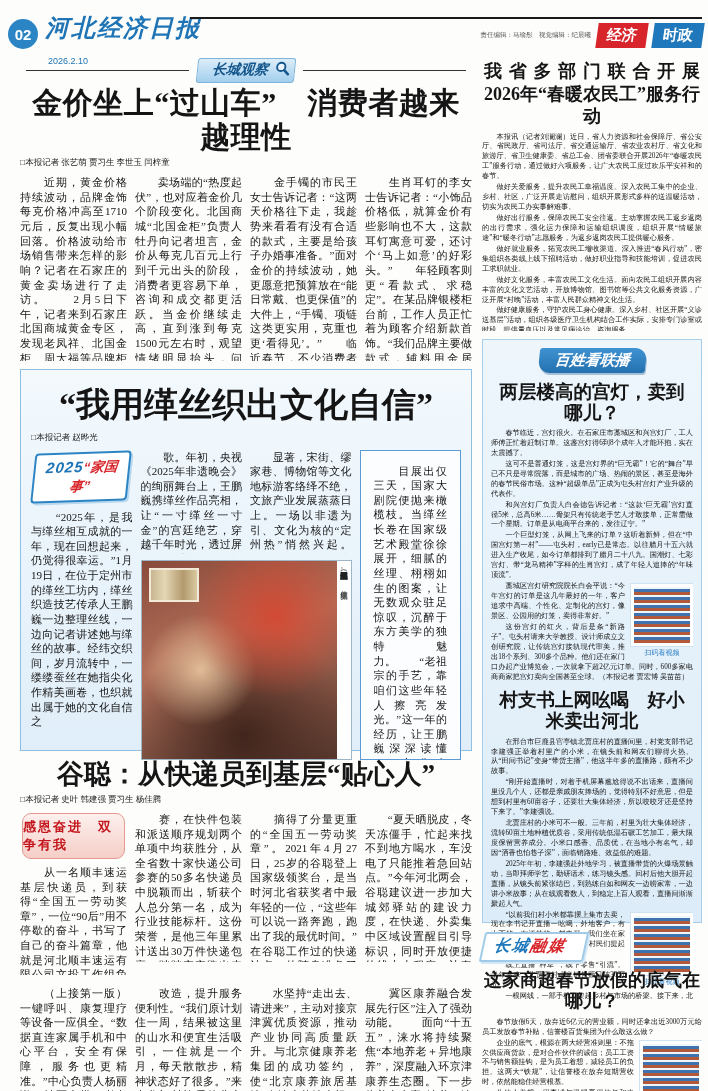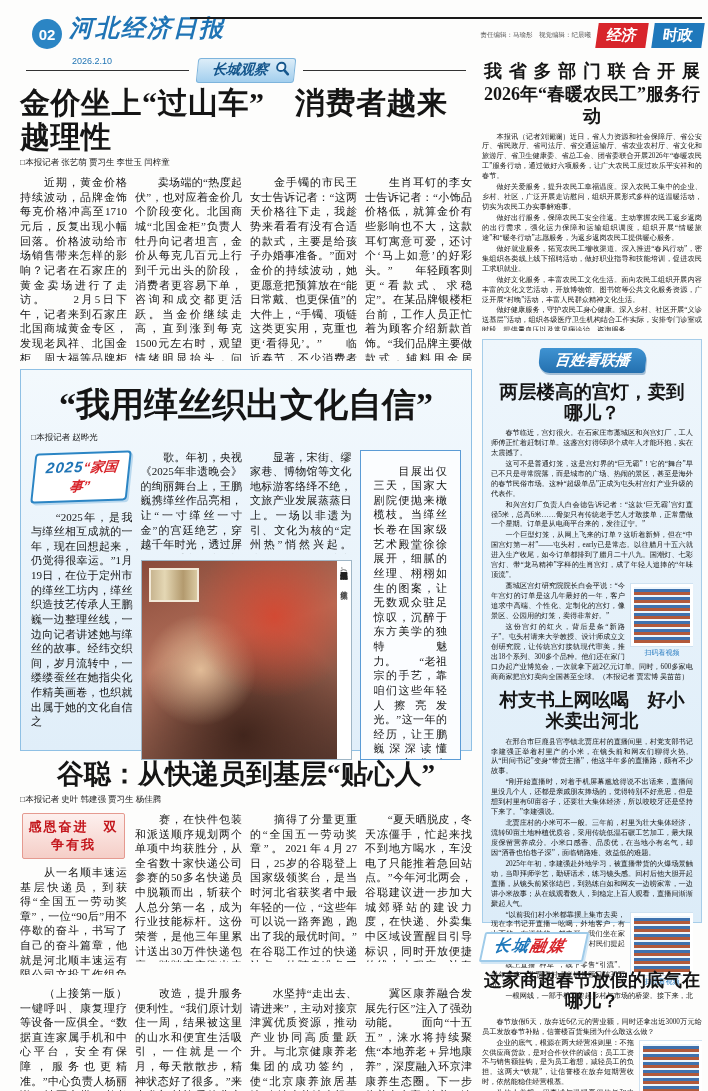--- a/index.html
+++ b/index.html
@@ -1,21 +1,21 @@
 <!DOCTYPE html>
 <html><head>
 <meta charset="utf-8">
 <style>
   html,body{margin:0;padding:0;background:#e8e8e4;}
   .page{width:708px;height:1091px;background:#fdfdfc;position:relative;overflow:hidden;
         font-family:"Liberation Serif",serif;color:#151515;box-sizing:border-box;}
   
   .header{position:relative;height:54px;}
   .hrule{position:absolute;left:190px;right:6px;top:17px;height:2px;background:#1a1a1a;}
-  .masthead{display:flex;align-items:flex-start;gap:7px;padding:16px 0 0 32px;}
+  .masthead{display:flex;align-items:flex-start;gap:7px;padding:16px 0 0 8px;}
   .pagenum{width:30px;height:30px;border-radius:50%;background:#2b85c4;color:#fff;
            font-family:"Liberation Sans",sans-serif;font-weight:bold;font-size:15px;
            display:flex;align-items:center;justify-content:center;margin-top:3px;}
   .papername{font-size:24px;font-weight:bold;font-style:italic;color:#1f74b5;
              font-family:"DejaVu Serif",serif;letter-spacing:2px;line-height:1;}
   .issuedate{font-size:9px;color:#1f74b5;margin-top:16px;padding-left:3px;font-family:"Liberation Sans",sans-serif;}
   .header-right{position:absolute;right:5px;top:23px;display:flex;align-items:center;gap:6px;}
   .editors{font-size:6.5px;color:#555;font-family:"Liberation Sans",sans-serif;}
   .tag{font-family:"Liberation Sans",sans-serif;font-weight:bold;color:#fff;font-size:15px;
        padding:3px 10px;transform:skewX(-8deg);display:inline-block;}
@@ -24,21 +24,21 @@
   .main{display:flex;gap:10px;padding:2px 6px 0 20px;}
   .leftcol{width:452px;flex:none;}
   .rightcol{width:220px;flex:none;}
   
   .kicker-row{display:flex;align-items:center;gap:8px;margin:2px 6px 3px;}
   .kline{flex:1;height:1px;background:#333;}
   .kicker{position:relative;background:linear-gradient(#dcedf8,#a3cfee);border:1px solid #7db4dc;
           border-radius:3px;color:#14568c;font-weight:bold;font-style:italic;font-size:14px;
           font-family:"Liberation Sans",sans-serif;padding:2px 26px 3px 14px;transform:skewX(-6deg);}
   .kicker svg{position:absolute;right:4px;top:2px;}
-  .gold-title{font-size:30px;font-weight:900;text-align:left;letter-spacing:0.5px;line-height:1.12;margin:1px 0 0;}
+  .gold-title{font-size:30px;font-weight:900;text-align:center;letter-spacing:0.5px;line-height:1.12;margin:1px 0 0;}
   .byline{text-align:left;font-size:8.5px;color:#222;margin:4px 0 6px;}
   .cols4{display:flex;gap:8px;}
   .ncol{flex:1;font-size:11px;line-height:1.33;text-align:justify;overflow:hidden;}
   .gold-cols .ncol{height:186px;}
   
   .kesi{margin-top:8px;background:linear-gradient(#f3f9fd,#e0eef9);border:1px solid #8fc0e4;
         padding:8px 10px 6px;height:382px;box-sizing:border-box;}
   .kesi-title{font-size:34px;font-weight:900;text-align:center;margin:8px;line-height:1.1;}
   .kesi-grid{display:grid;grid-template-columns:repeat(4,1fr);grid-template-rows:104px 200px;
              gap:6px 8px;margin-top:5px;}
@@ -58,22 +58,22 @@
                linear-gradient(160deg,#8a4a3a,#b2705a 42%,#5a3a30);}
   .photo-art{position:absolute;left:7px;top:7px;width:46px;height:30px;border:2px solid #f2e9d8;
     background:linear-gradient(90deg,#c8b590,#e4d7b4 30%,#b39a6e 70%,#d9c9a1);}
   .vcap{writing-mode:vertical-rl;font-size:7.5px;line-height:1.25;padding:5px 2px;color:#222;background:#fff;}
   .vcap .credit{margin-top:10px;color:#444;}
   
   .gucong{margin-top:9px;}
   .gucong-title{font-size:27px;font-weight:900;text-align:center;margin:0;line-height:1.1;}
   .gucong-cols .ncol{height:150px;}
   .red-badge{background:linear-gradient(#fdf0ee,#f5cec7);border:1px solid #e59a90;color:#c3161c;
-             font-family:"Liberation Sans",sans-serif;font-weight:bold;font-size:13px;text-align:center;
-             padding:4px 0;margin:1px 2px 6px;letter-spacing:2px;border-radius:2px;}
+             font-family:"Liberation Sans",sans-serif;font-weight:bold;font-size:13px;text-align:left;
+             padding:4px 0;margin:1px 2px 6px;letter-spacing:2px;border-radius:9px;}
   
   .jump{margin-top:11px;}
   .jump .ncol{height:136px;}
   
   .nmg-t1{font-size:18px;font-weight:900;text-align:justify;text-align-last:justify;margin:4px 2px 0;line-height:1.25;}
   .nmg-t2{font-size:18px;font-weight:900;text-align:center;margin:0 0 5px;line-height:1.25;}
   .rbody{overflow:hidden;}
   .nmg-body{height:198px;}
   .para{font-size:7.2px;line-height:1.38;text-align:justify;text-indent:2em;margin:0 0 1px;}
   .para:empty{display:none;}

